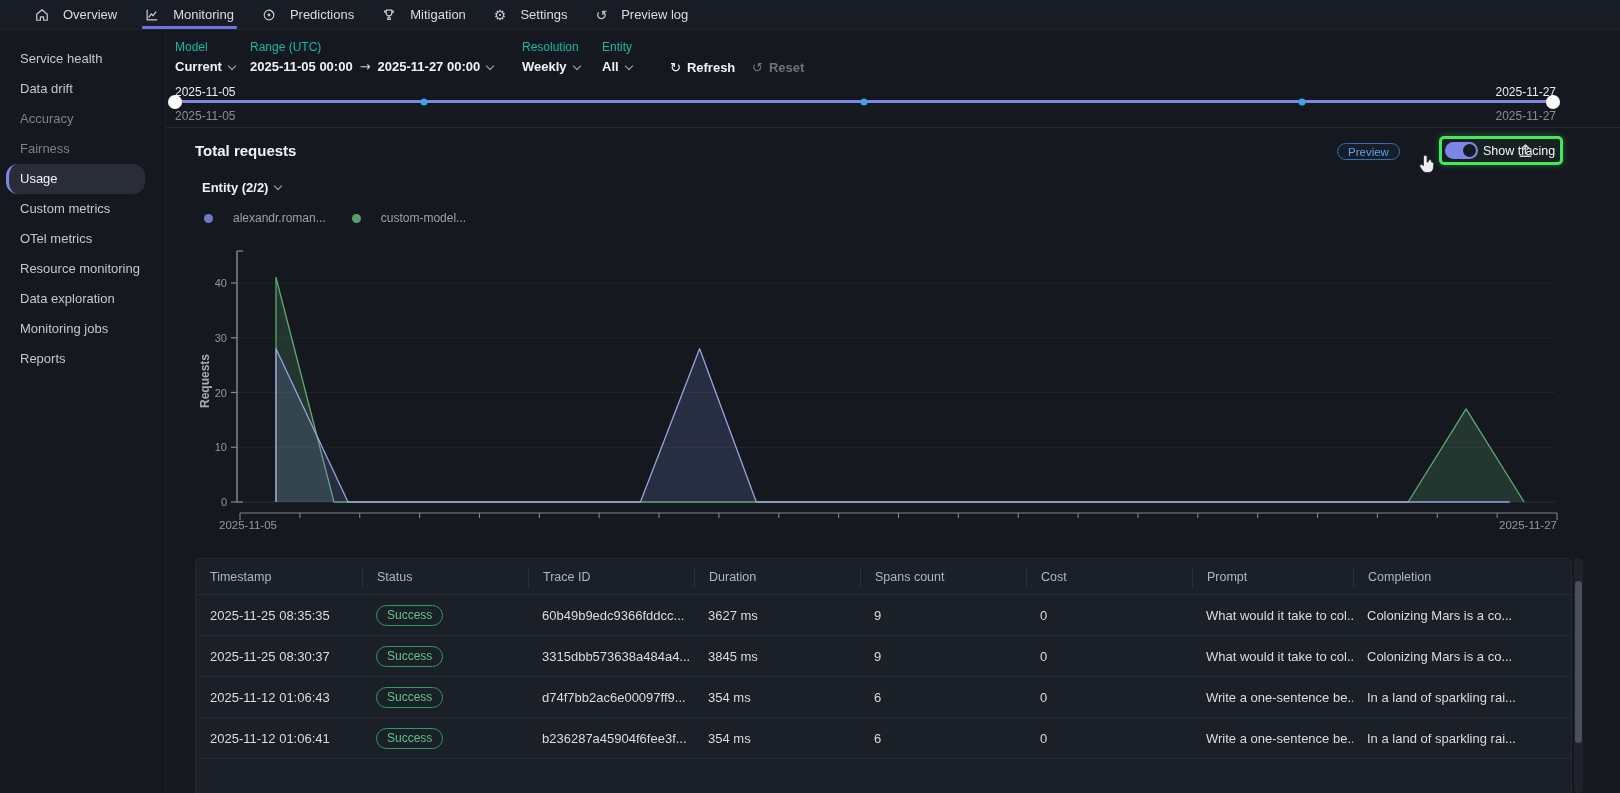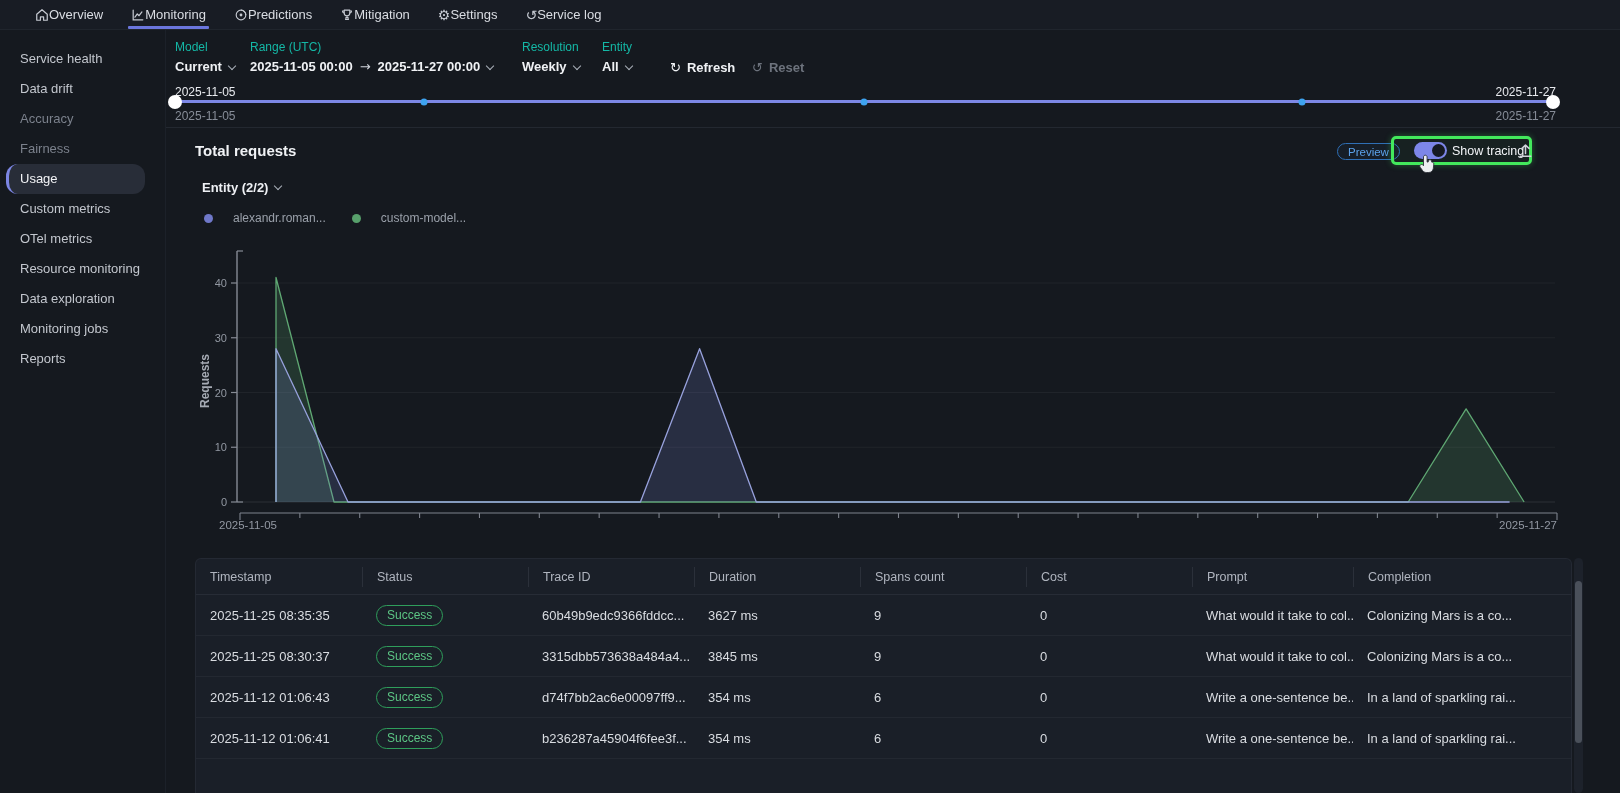--- a/index.html
+++ b/index.html
@@ -6,21 +6,21 @@
   html,body { margin:0; padding:0; }
   body {
     width:1620px; height:793px; overflow:hidden;
     background:#15191f; color:#e8eaee;
     font-family:"Liberation Sans", sans-serif;
     position:relative;
   }
   
   .topnav { position:absolute; left:0; top:0; right:0; height:30px; background:#181c24;
     border-bottom:1px solid #20252d; display:flex; align-items:stretch; padding-left:35px; gap:28px; }
-  .nav-item { position:relative; display:flex; align-items:center; gap:0; font-size:13px; color:#dadde3; cursor:pointer; }
+  .nav-item { position:relative; display:flex; align-items:center; gap:14px; font-size:13px; color:#dadde3; cursor:pointer; }
   .nav-item .nico { display:flex; align-items:center; color:#c6cad2; }
   .nav-item.active::after { content:''; position:absolute; left:-3px; right:-3px; bottom:0; height:3px; background:#6b76dd; border-radius:1px; }
   .glyph { font-family:"DejaVu Sans", sans-serif; font-size:14px; line-height:1; }
   
   .sidebar { position:absolute; left:0; top:30px; bottom:0; width:166px; background:#15191f;
     border-right:1px solid #1c2129; padding-top:14px; }
   .side-item { height:30px; line-height:30px; padding-left:20px; font-size:13px; color:#c3c7ce; cursor:pointer; white-space:nowrap; }
   .side-item.dim { color:#7b818c; }
   .side-item.selected { background:#282d38; border-left:3px solid #7c86e4; padding-left:11px;
     margin:0 20px 0 6px; border-radius:12px; color:#f2f3f6; }
@@ -48,21 +48,21 @@
   .dot { position:absolute; top:50%; width:7px; height:7px; border-radius:50%; background:#3ea3ef; transform:translate(-50%,-50%); }
   .sl-label { position:absolute; font-size:12px; color:#e8eaee; top:0; }
   .sl-label.tr { right:-3px; }
   .sl-sub { position:absolute; font-size:12px; color:#878d98; top:24px; }
   .sl-sub.br { right:-3px; }
   .divider { position:absolute; left:0; right:0; top:97px; height:1px; background:#232830; }
   
   .panel-title { position:absolute; left:29px; top:112px; margin:0; font-size:15px; font-weight:700; color:#f0f2f5; }
   .preview-pill { position:absolute; left:1171px; top:113px; height:17px; padding:1px 10px; border:1px solid #2f6fb5;
     border-radius:10px; color:#5ba1e9; font-size:11.5px; line-height:14px; background:rgba(47,111,181,0.06); }
-  .highlight-box { position:absolute; left:1225px; top:106px; height:29px; padding:0 5px 0 20px; border:3px solid #43e95c;
+  .highlight-box { position:absolute; left:1273px; top:106px; height:29px; padding:0 5px 0 3px; border:3px solid #43e95c;
     border-radius:5px; display:flex; align-items:center; gap:5px; background:rgba(67,233,92,0.04);
     box-shadow:0 0 6px rgba(67,233,92,0.35); }
   .toggle { width:33px; height:17px; border-radius:9px; background:#7d86e8; position:relative; cursor:pointer; flex:none; }
   .knob { position:absolute; right:2px; top:2px; width:13px; height:13px; border-radius:50%; background:#161a23; }
   .toggle-label { font-size:12.5px; color:#f2f4f7; white-space:nowrap; }
   .cursor-hand { position:absolute; left:1252px; top:124px; width:20px; height:22px; z-index:5; pointer-events:none; }
   .export-ic { position:absolute; left:1351px; top:112px; width:17px; height:17px; cursor:pointer; }
   
   .entity-filter { position:absolute; left:36px; top:150px; font-size:13px; font-weight:700; color:#eef0f4; display:flex; align-items:center; cursor:pointer; }
   .legend { position:absolute; left:38px; top:181px; display:flex; gap:26px; }
@@ -126,21 +126,21 @@
         </svg>
     </span>
     <span>Mitigation</span>
   </div>
   <div class="nav-item">
     <span class="nico glyph">⚙</span>
     <span>Settings</span>
   </div>
   <div class="nav-item">
     <span class="nico glyph">↺</span>
-    <span>Service log</span>
+    <span>Preview log</span>
   </div>
 </header>
 
 <aside class="sidebar">
   <div class="side-item">Service health</div>
   <div class="side-item">Data drift</div>
   <div class="side-item dim">Accuracy</div>
   <div class="side-item dim">Fairness</div>
   <div class="side-item selected">Usage</div>
   <div class="side-item">Custom metrics</div>

